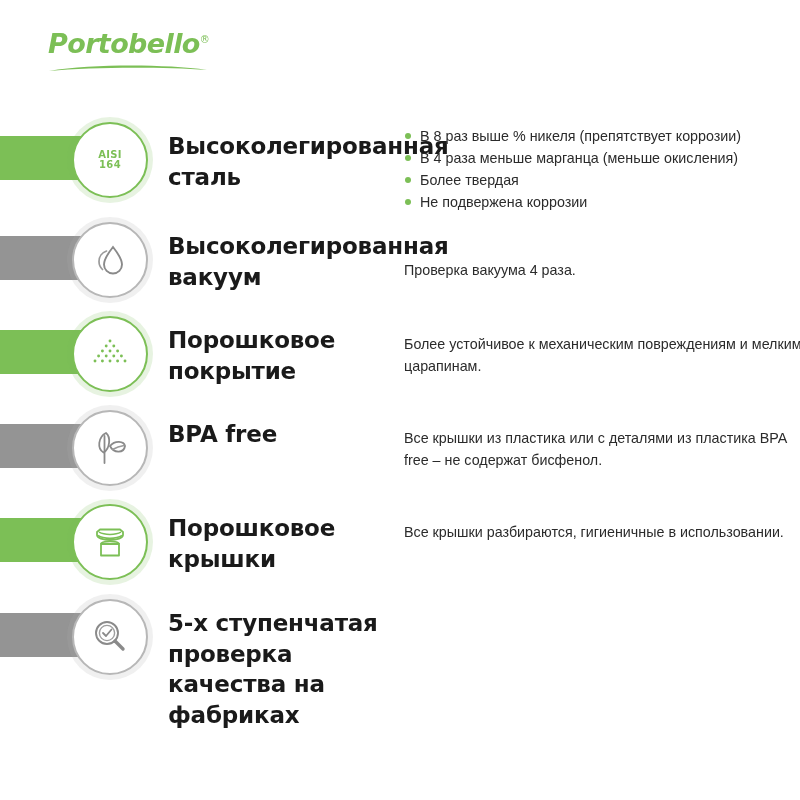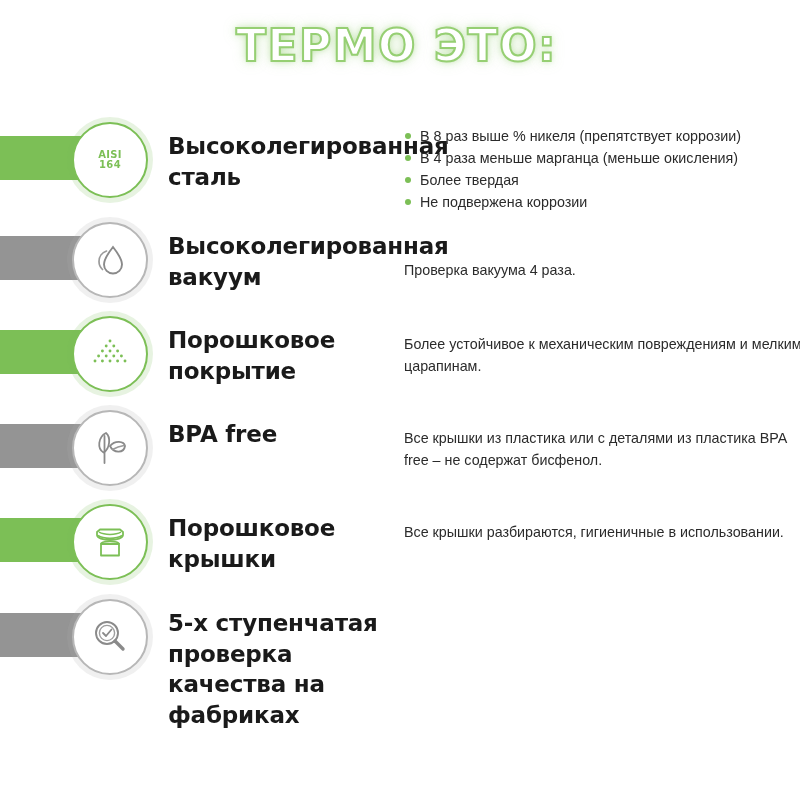--- a/index.html
+++ b/index.html
@@ -167,22 +167,27 @@
     height: 6px;
     border-radius: 50%;
     background: #7cbf56;
   }
 </style>
 </head>
 <body>
 
 <div id="header">
 
-
-  <div id="headline">ТЕРМО ЭТО:</div>
+  <div id="brand-logo">
+    <div id="brand-wordmark"><span>Portobello</span><span id="brand-reg">®</span></div>
+    <svg id="brand-swoosh" viewBox="0 0 160 9">
+      <path d="M1 8 C 45 1, 115 1, 159 7 C 115 4, 45 4, 1 8 Z" fill="#7cbf56"></path>
+    </svg>
+  </div>
+
 </div>
 
 <div class="row" style="top:122px;">
   <div class="bar green"></div>
   <div class="icon-badge green">
     <div class="aisi-text">
       <div>AISI</div>
       <div>164</div>
     </div>
   </div>

